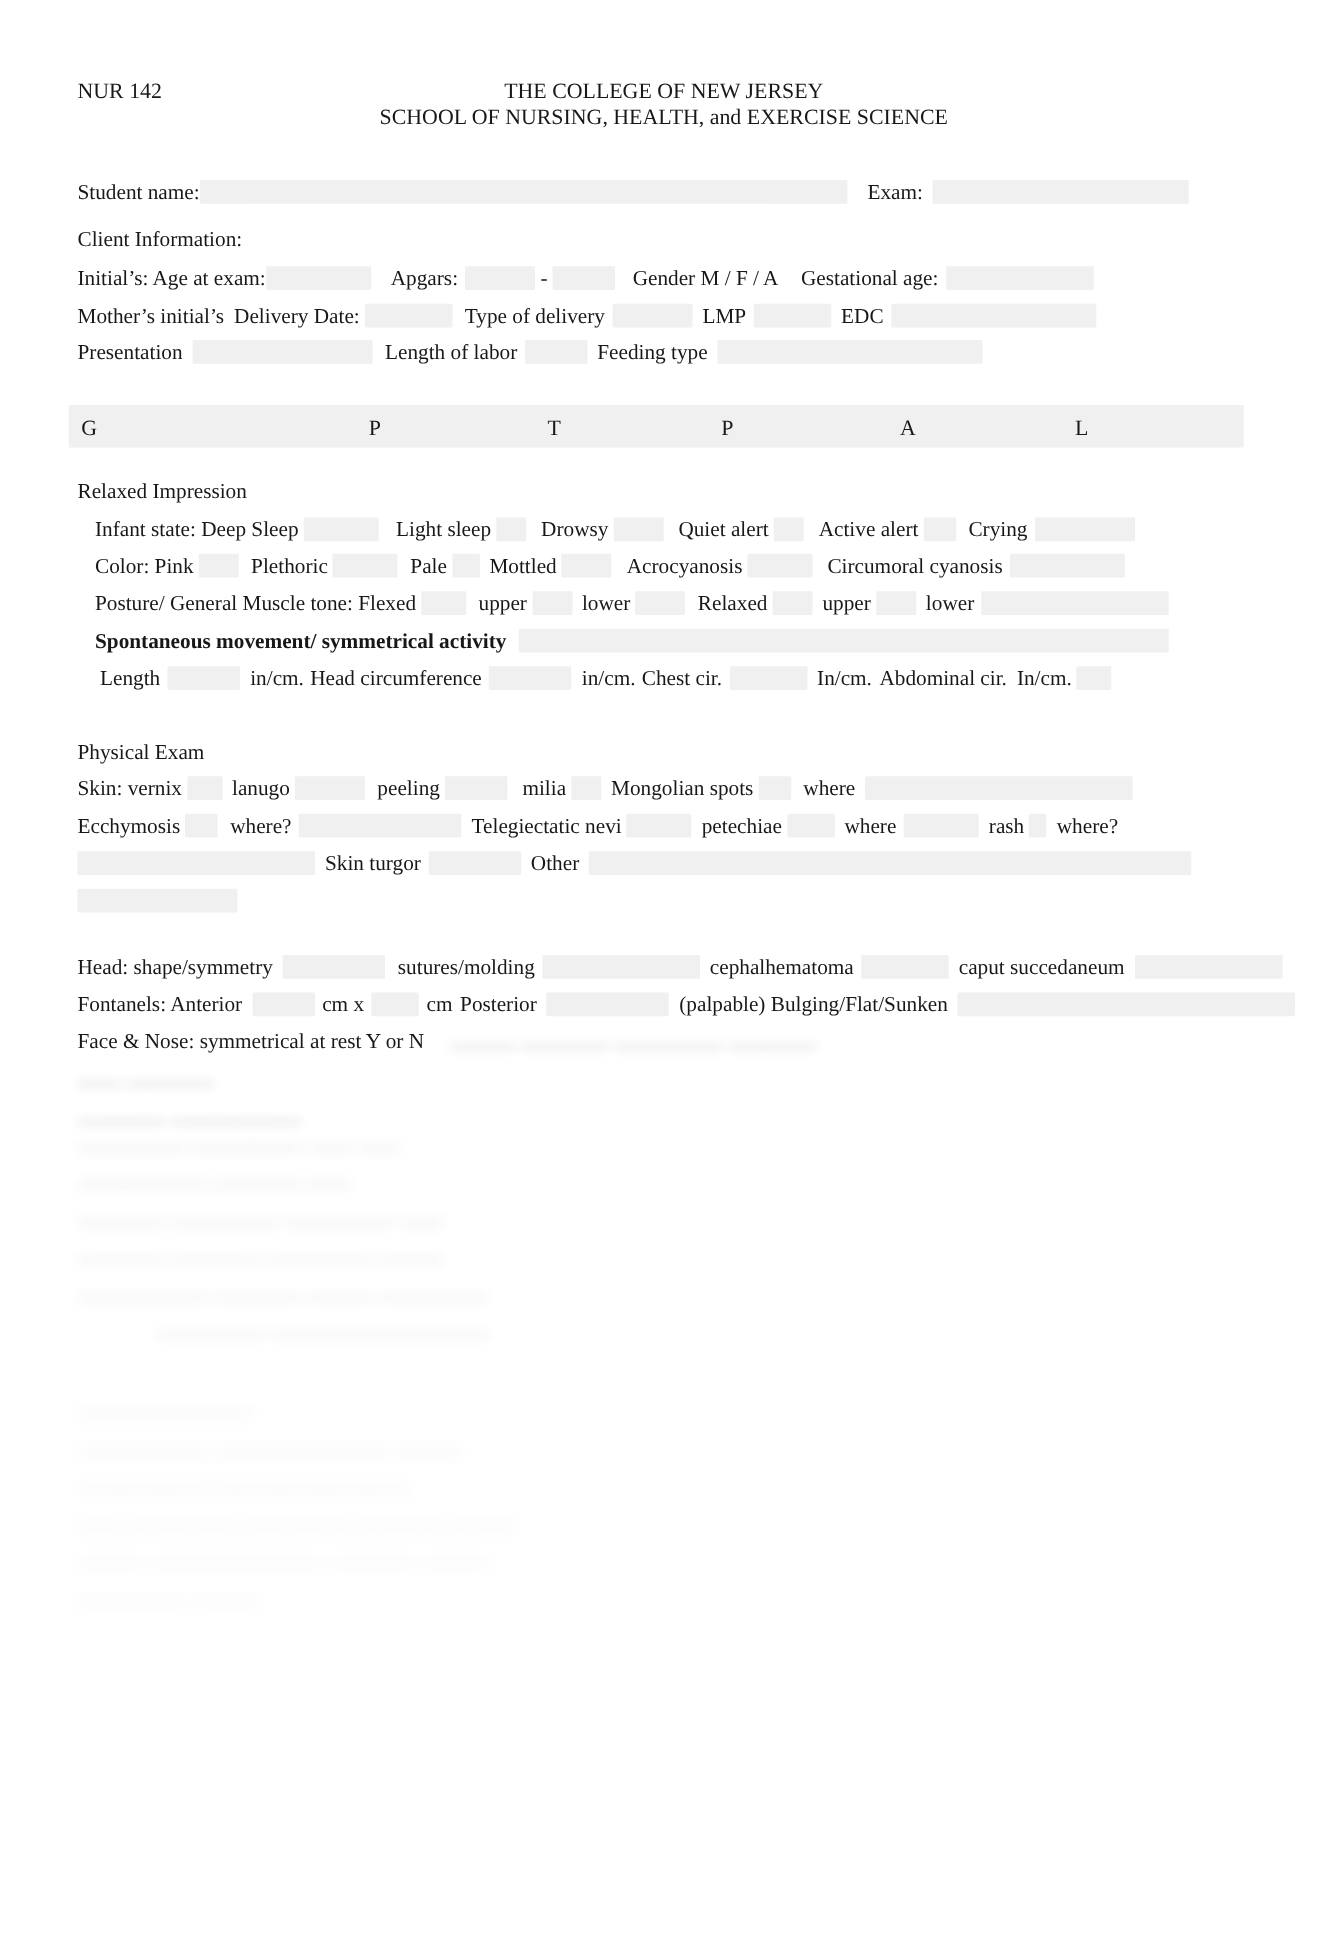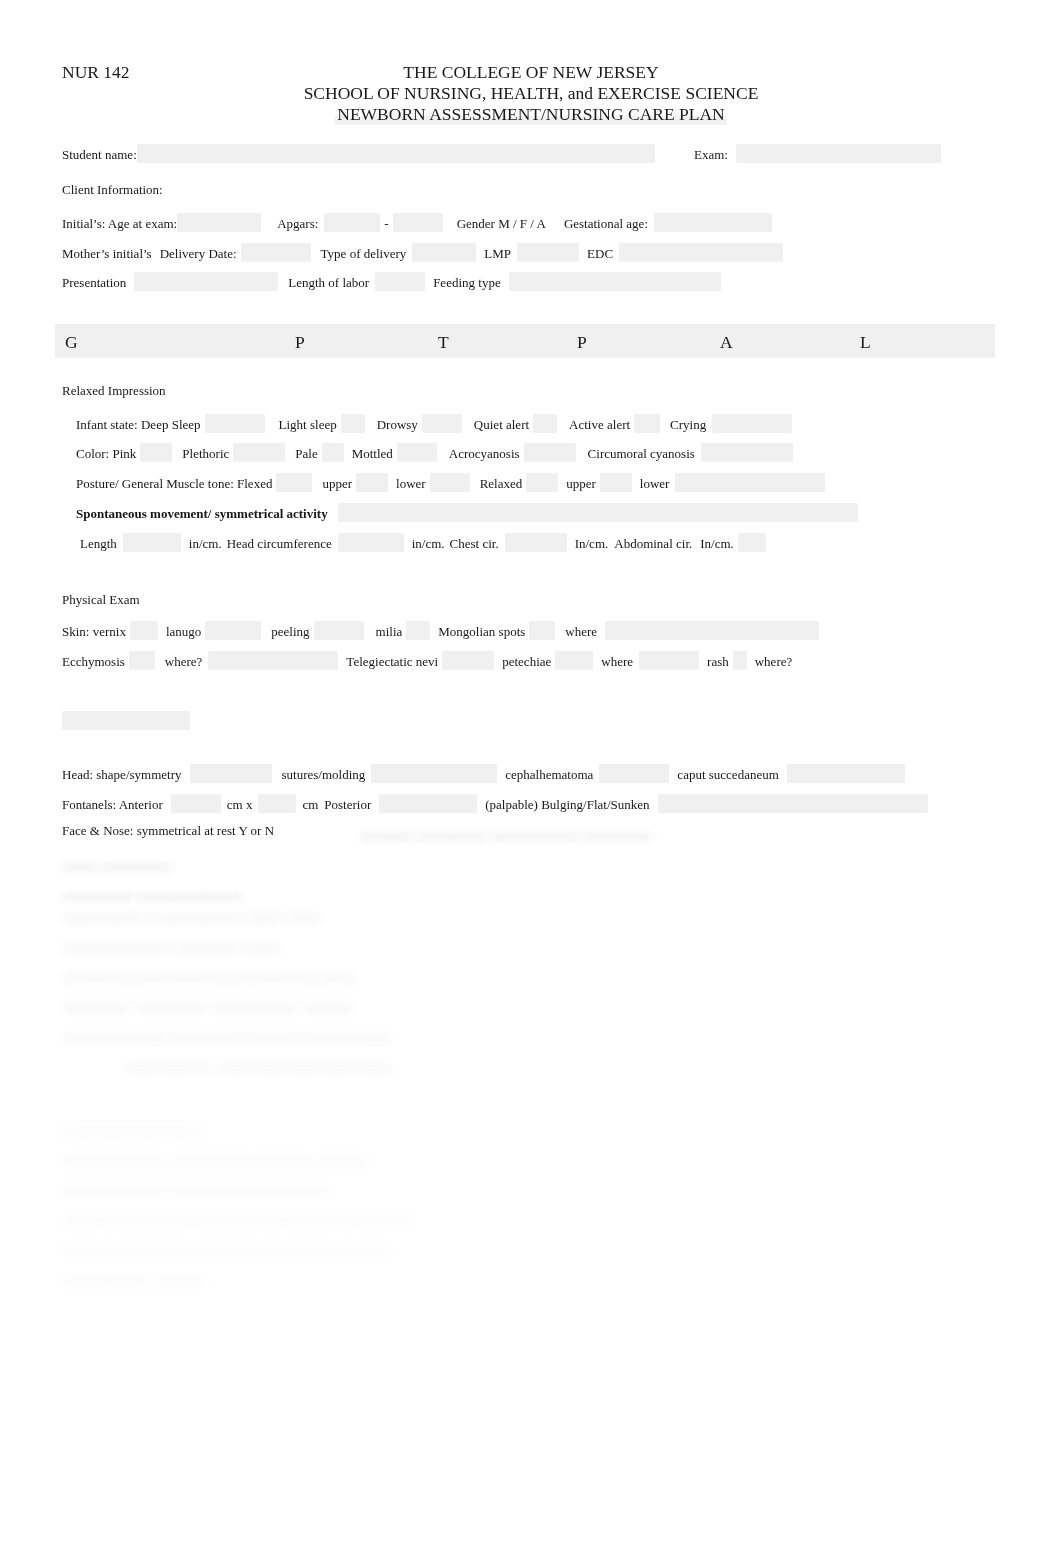--- a/index.html
+++ b/index.html
@@ -20,21 +20,21 @@
     position: absolute;
     left: 0; top: 0;
     width: 1062px;
     height: 1561px;
   }
 
   
   .row {
     position: absolute;
     white-space: nowrap;
-    font-size: 13px;
+    font-size: 17px;
     line-height: 1;
   }
 
   
   .fld {
     display: inline-block;
     background: #f0f0f0;
     height: 19px;
     vertical-align: -4px;
     border-radius: 1px;
@@ -100,21 +100,20 @@
 </head>
 <body>
 
 <div class="page">
 
   <div class="hdr-course">NUR 142</div>
 
   <div class="hdr-center">
     <div>THE COLLEGE OF NEW JERSEY</div>
     <div>SCHOOL OF NURSING, HEALTH, and EXERCISE SCIENCE</div>
-    <div class="shade-under">NEWBORN ASSESSMENT/NURSING CARE PLAN</div>
   </div>
 
   <div class="row" style="left:62px; top:144px;">
     <span>Student name:</span><span class="fld" style="width:518px;"></span>
   </div>
   <div class="row" style="left:694px; top:144px;">
     <span>Exam:</span><span class="fld" style="width:205px; margin-left:8px;"></span>
   </div>
 
   <div class="row" style="left:62px; top:183px;">Client Information:</div>
@@ -165,20 +164,23 @@
   <div class="row" style="left:62px; top:593px;">Physical Exam</div>
 
   <div class="row" style="left:62px; top:621px;text-align:right;">
     <span>Skin: vernix</span><span class="fld" style="width:28px; margin-left:4px;"></span><span style="display:inline-block;width:8px;"></span><span>lanugo</span><span class="fld" style="width:56px; margin-left:4px;"></span><span style="display:inline-block;width:10px;"></span><span>peeling</span><span class="fld" style="width:50px; margin-left:4px;"></span><span style="display:inline-block;width:12px;"></span><span>milia</span><span class="fld" style="width:24px; margin-left:4px;"></span><span style="display:inline-block;width:8px;"></span><span>Mongolian spots</span><span class="fld" style="width:26px; margin-left:4px;"></span><span style="display:inline-block;width:10px;"></span><span>where</span><span class="fld" style="width:214px; margin-left:8px;"></span>
   </div>
 
   <div class="row" style="left:62px; top:651px;">
     <span>Ecchymosis</span><span class="fld" style="width:26px; margin-left:4px;"></span><span style="display:inline-block;width:10px;"></span><span>where?</span><span class="fld" style="width:130px; margin-left:6px;"></span><span style="display:inline-block;width:8px;"></span><span>Telegiectatic nevi</span><span class="fld" style="width:52px; margin-left:4px;"></span><span style="display:inline-block;width:8px;"></span><span>petechiae</span><span class="fld" style="width:38px; margin-left:4px;"></span><span style="display:inline-block;width:8px;"></span><span>where</span><span class="fld" style="width:60px; margin-left:6px;"></span><span style="display:inline-block;width:8px;"></span><span>rash</span><span class="fld" style="width:14px; margin-left:4px;"></span><span style="display:inline-block;width:8px;"></span><span>where?</span>
   </div>
 
+  <div class="row" style="left:62px; top:681px;">
+    <span class="fld" style="width:190px;"></span><span style="display:inline-block;width:8px;"></span><span>Skin turgor</span><span class="fld" style="width:74px; margin-left:6px;"></span><span style="display:inline-block;width:8px;"></span><span>Other</span><span class="fld" style="width:482px; margin-left:8px;"></span>
+  </div>
   <div class="row" style="left:62px; top:711px;">
     <span class="fld" style="width:128px;"></span>
   </div>
 
   <div class="row" style="left:62px; top:764px;">
     <span>Head: shape/symmetry</span><span class="fld" style="width:82px; margin-left:8px;"></span><span style="display:inline-block;width:10px;"></span><span>sutures/molding</span><span class="fld" style="width:126px; margin-left:6px;"></span><span style="display:inline-block;width:8px;"></span><span>cephalhematoma</span><span class="fld" style="width:70px; margin-left:6px;"></span><span style="display:inline-block;width:8px;"></span><span>caput succedaneum</span><span class="fld" style="width:118px; margin-left:8px;"></span>
   </div>
 
   <div class="row" style="left:62px; top:794px;">
     <span>Fontanels: Anterior</span><span class="fld" style="width:50px; margin-left:8px;"></span><span style="display:inline-block;width:6px;"></span><span>cm x</span><span class="fld" style="width:38px; margin-left:6px;"></span><span style="display:inline-block;width:6px;"></span><span>cm</span><span style="display:inline-block;width:6px;"></span><span>Posterior</span><span class="fld" style="width:98px; margin-left:8px;"></span><span style="display:inline-block;width:8px;"></span><span>(palpable) Bulging/Flat/Sunken</span><span class="fld" style="width:270px; margin-left:8px;"></span>

